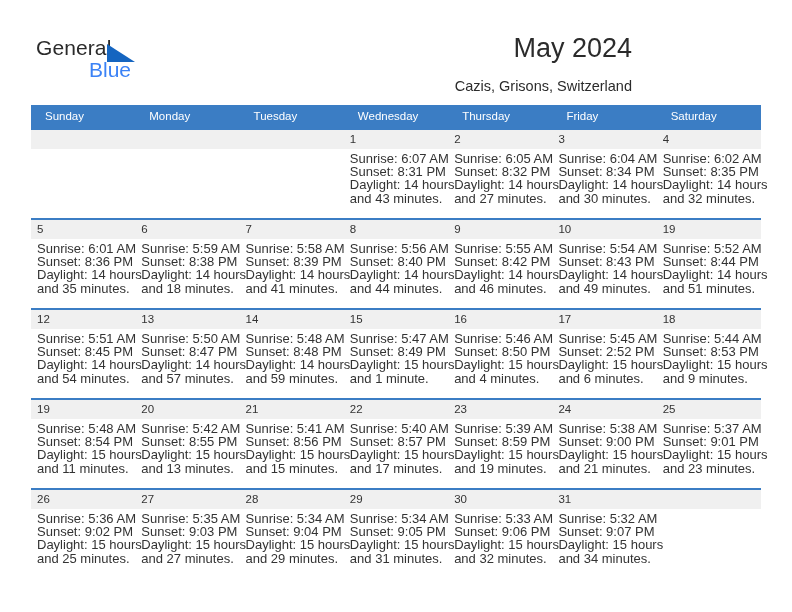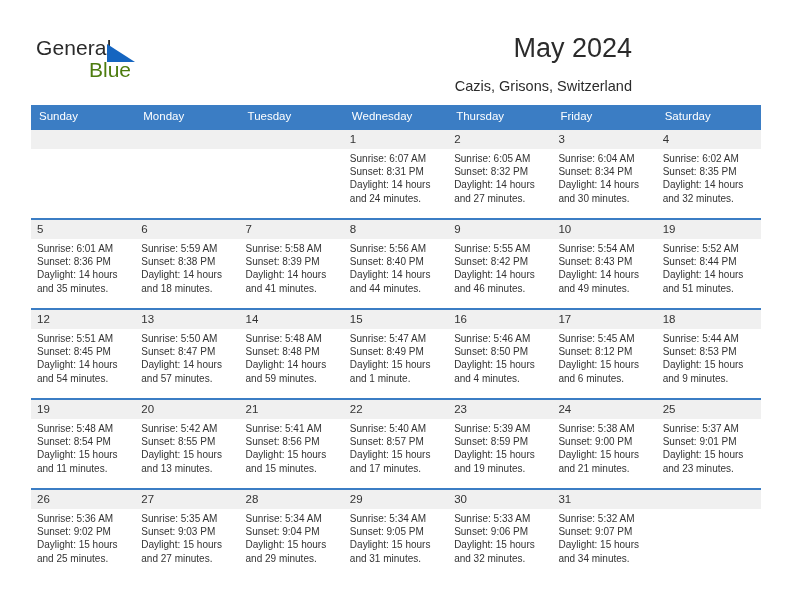--- a/index.html
+++ b/index.html
@@ -49,21 +49,21 @@
     top: 8px;
     width: 0; height: 0;
     border-left: 28px solid #1565c0;
     border-top: 18px solid transparent;
   }
   .logo-blue {
     position: absolute;
     left: 53px;
     top: 22px;
     font-size: 21px;
-    color: #4d7c0f;
+    color: #3b82f6;
     font-family: "Liberation Sans", sans-serif;
   }
   .title {
     position: absolute;
     right: 36px;
     top: 33px;
     font-size: 27px;
     color: #2b2b2b;
     text-align: left;
     white-space: nowrap;
@@ -91,21 +91,21 @@
     width: 730px;
   }
   table.cal col { width: 104.28px; }
 
   thead th {
     background: #3b7dc4;
     color: #ffffff;
     font-size: 11.5px;
     font-weight: normal;
     text-align: left;
-    padding: 5px 0 6px 8px;
+    padding: 5px 0 6px 14px;
     height: 11px;
     border: none;
   }
 
   tbody tr.week > td {
     border-top: 2px solid #3b7dc4;
     vertical-align: top;
     padding: 0;
     height: 88px;
     background: #ffffff;
@@ -117,21 +117,21 @@
     color: #333333;
     padding: 3px 0 4px 6px;
     height: 12px;
     line-height: 12px;
   }
   .daynum.empty {
     color: transparent;
   }
   .cell-body {
     padding: 3px 5px 0 6px;
-    font-size: 10px;
+    font-size: 13px;
     line-height: 13.2px;
     color: #333333;
   }
   .cell-body div { white-space: nowrap; }
   .cell-empty .cell-body { visibility: hidden; }
 </style>
 </head>
 <body>
 
 <div class="page">
@@ -198,21 +198,21 @@
                 <div></div>
                 <div></div>
               </div>
             </td>
             <td>
               <div class="daynum">1</div>
               <div class="cell-body">
                 <div>Sunrise: 6:07 AM</div>
                 <div>Sunset: 8:31 PM</div>
                 <div>Daylight: 14 hours</div>
-                <div>and 24 minutes.</div>
+                <div>and 43 minutes.</div>
               </div>
             </td>
             <td>
               <div class="daynum">2</div>
               <div class="cell-body">
                 <div>Sunrise: 6:05 AM</div>
                 <div>Sunset: 8:32 PM</div>
                 <div>Daylight: 14 hours</div>
                 <div>and 27 minutes.</div>
               </div>
@@ -344,21 +344,21 @@
                 <div>Sunrise: 5:46 AM</div>
                 <div>Sunset: 8:50 PM</div>
                 <div>Daylight: 15 hours</div>
                 <div>and 4 minutes.</div>
               </div>
             </td>
             <td>
               <div class="daynum">17</div>
               <div class="cell-body">
                 <div>Sunrise: 5:45 AM</div>
-                <div>Sunset: 8:12 PM</div>
+                <div>Sunset: 2:52 PM</div>
                 <div>Daylight: 15 hours</div>
                 <div>and 6 minutes.</div>
               </div>
             </td>
             <td>
               <div class="daynum">18</div>
               <div class="cell-body">
                 <div>Sunrise: 5:44 AM</div>
                 <div>Sunset: 8:53 PM</div>
                 <div>Daylight: 15 hours</div>

